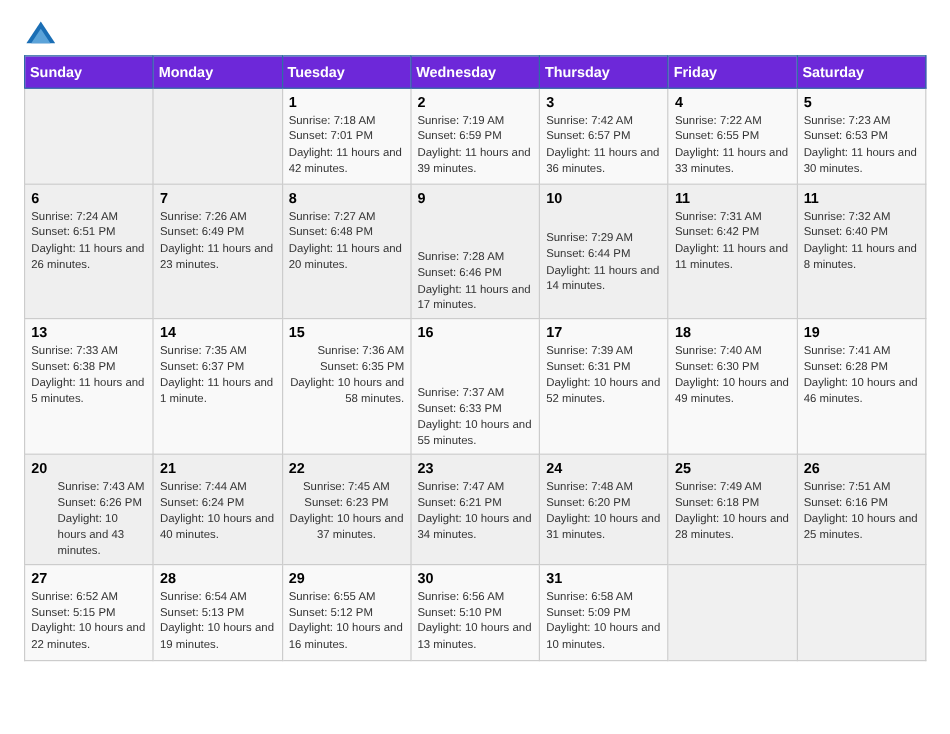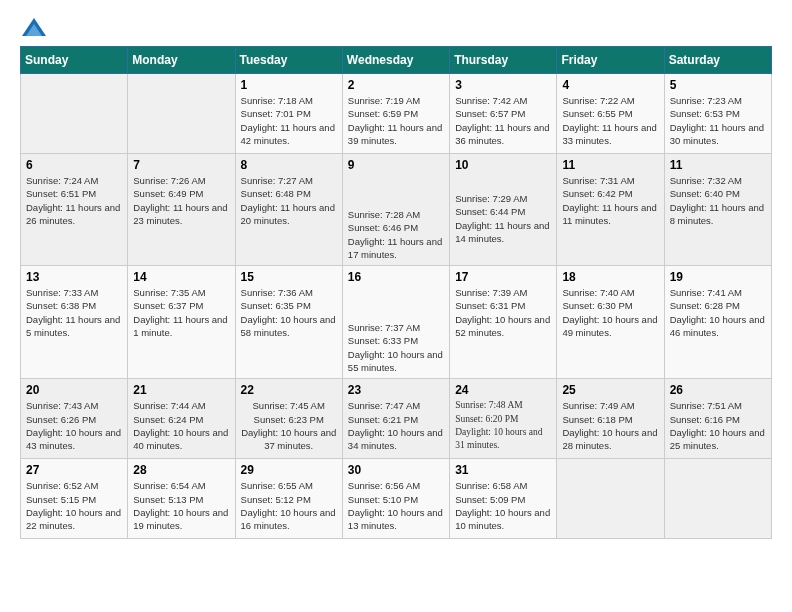--- a/index.html
+++ b/index.html
@@ -38,21 +38,21 @@
       font-size: 16px;
       color: #333;
       font-weight: normal;
     }
     table {
       width: 100%;
       border-collapse: collapse;
       font-size: 10.5px;
     }
     thead tr {
-      background-color: #0f766e;
+      background-color: #6d28d9;
       color: white;
     }
     thead th {
       padding: 6px 4px;
       text-align: left;
       font-size: 12px;
       font-weight: bold;
       border: 1px solid #2e6da4;
     }
     tbody td {
@@ -201,21 +201,21 @@
 Daylight: 11 hours and 5 minutes.</div>
         </td>
         <td>
           <span class="day-number">14</span>
           <div class="day-info" style="white-space: pre-line;">Sunrise: 7:35 AM
 Sunset: 6:37 PM
 Daylight: 11 hours and 1 minute.</div>
         </td>
         <td>
           <span class="day-number">15</span>
-          <div class="day-info" style="white-space: pre-line;">Sunrise: 7:36 AM
+          <div class="day-info" style="white-space: pre-line; text-align: right;">Sunrise: 7:36 AM
 Sunset: 6:35 PM
 Daylight: 10 hours and 58 minutes.</div>
         </td>
         <td>
           <span class="day-number">16</span>
           <div class="day-info" style="white-space: pre-line; margin-top: 37px;">Sunrise: 7:37 AM
 Sunset: 6:33 PM
 Daylight: 10 hours and 55 minutes.</div>
         </td>
         <td>
@@ -233,21 +233,21 @@
         <td>
           <span class="day-number">19</span>
           <div class="day-info" style="white-space: pre-line;">Sunrise: 7:41 AM
 Sunset: 6:28 PM
 Daylight: 10 hours and 46 minutes.</div>
         </td>
       </tr>
       <tr>
         <td>
           <span class="day-number">20</span>
-          <div class="day-info" style="white-space: pre-line;">Sunrise: 7:43 AM
+          <div class="day-info" style="white-space: pre-line; margin-left: 22px;">Sunrise: 7:43 AM
 Sunset: 6:26 PM
 Daylight: 10 hours and 43 minutes.</div>
         </td>
         <td>
           <span class="day-number">21</span>
           <div class="day-info" style="white-space: pre-line;">Sunrise: 7:44 AM
 Sunset: 6:24 PM
 Daylight: 10 hours and 40 minutes.</div>
         </td>
         <td>
@@ -257,21 +257,21 @@
 Daylight: 10 hours and 37 minutes.</div>
         </td>
         <td>
           <span class="day-number">23</span>
           <div class="day-info" style="white-space: pre-line;">Sunrise: 7:47 AM
 Sunset: 6:21 PM
 Daylight: 10 hours and 34 minutes.</div>
         </td>
         <td>
           <span class="day-number">24</span>
-          <div class="day-info" style="white-space: pre-line; font-family: Liberation Serif, serif;">Sunrise: 7:48 AM
+          <div class="day-info" style="white-space: pre-line;">Sunrise: 7:48 AM
 Sunset: 6:20 PM
 Daylight: 10 hours and 31 minutes.</div>
         </td>
         <td>
           <span class="day-number">25</span>
           <div class="day-info" style="white-space: pre-line;">Sunrise: 7:49 AM
 Sunset: 6:18 PM
 Daylight: 10 hours and 28 minutes.</div>
         </td>
         <td>

